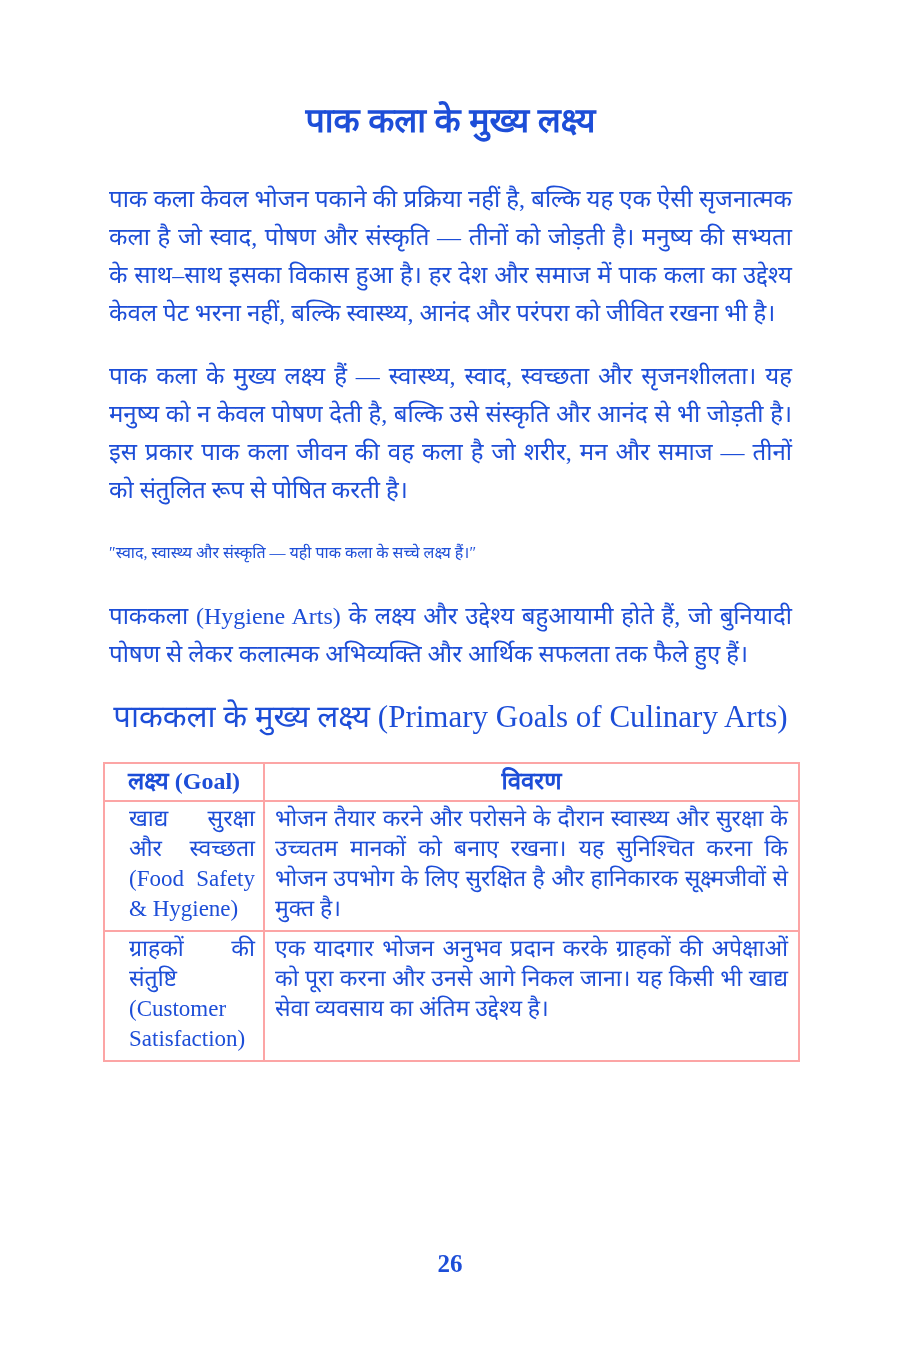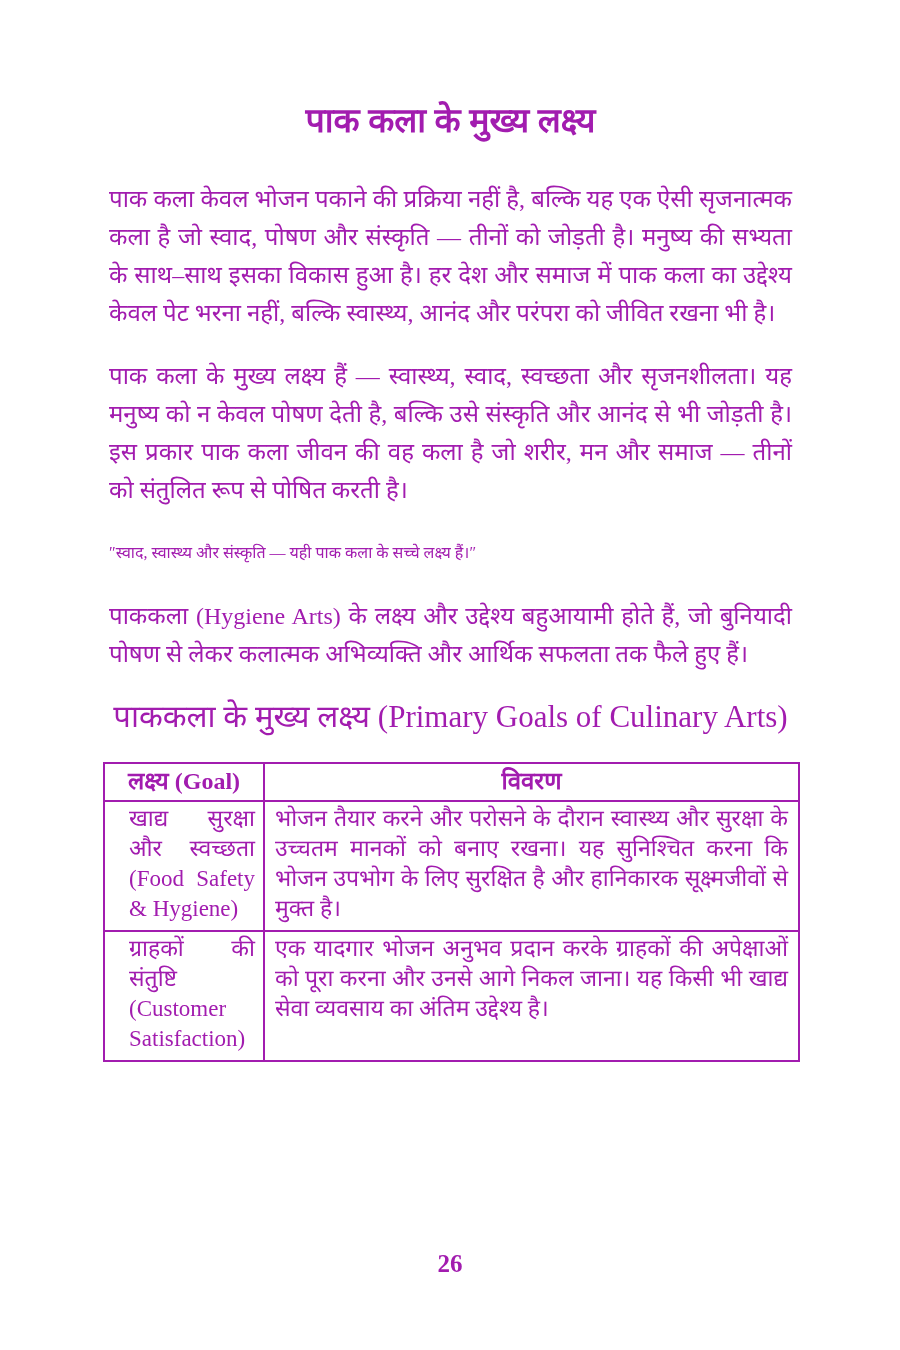--- a/index.html
+++ b/index.html
@@ -2,21 +2,21 @@
 <html><head>
 <meta charset="utf-8">
 <style>
   * { box-sizing: border-box; }
   html, body { margin: 0; padding: 0; background: #ffffff; }
   .page {
     position: relative;
     width: 900px;
     height: 1350px;
     background: #ffffff;
-    color: #a21caf;
+    color: #1d4ed8;
     font-family: "Liberation Serif", "DejaVu Serif", serif;
     overflow: hidden;
   }
   .content {
     position: absolute;
     left: 109px;
     top: 0;
     width: 683px;
   }
   .doc-title {
@@ -45,21 +45,21 @@
     line-height: 38px;
     text-align: center;
   }
   table.goals {
     border-collapse: collapse;
     width: 697px;
     margin-left: -6px;
     table-layout: fixed;
   }
   table.goals th, table.goals td {
-    border: 2px solid #a21caf;
+    border: 2px solid #fca5a5;
     vertical-align: top;
     font-size: 23px;
     line-height: 30px;
   }
   table.goals th {
     font-weight: bold;
     text-align: center;
     padding: 2px 4px 4px 4px;
     font-size: 24px;
   }

